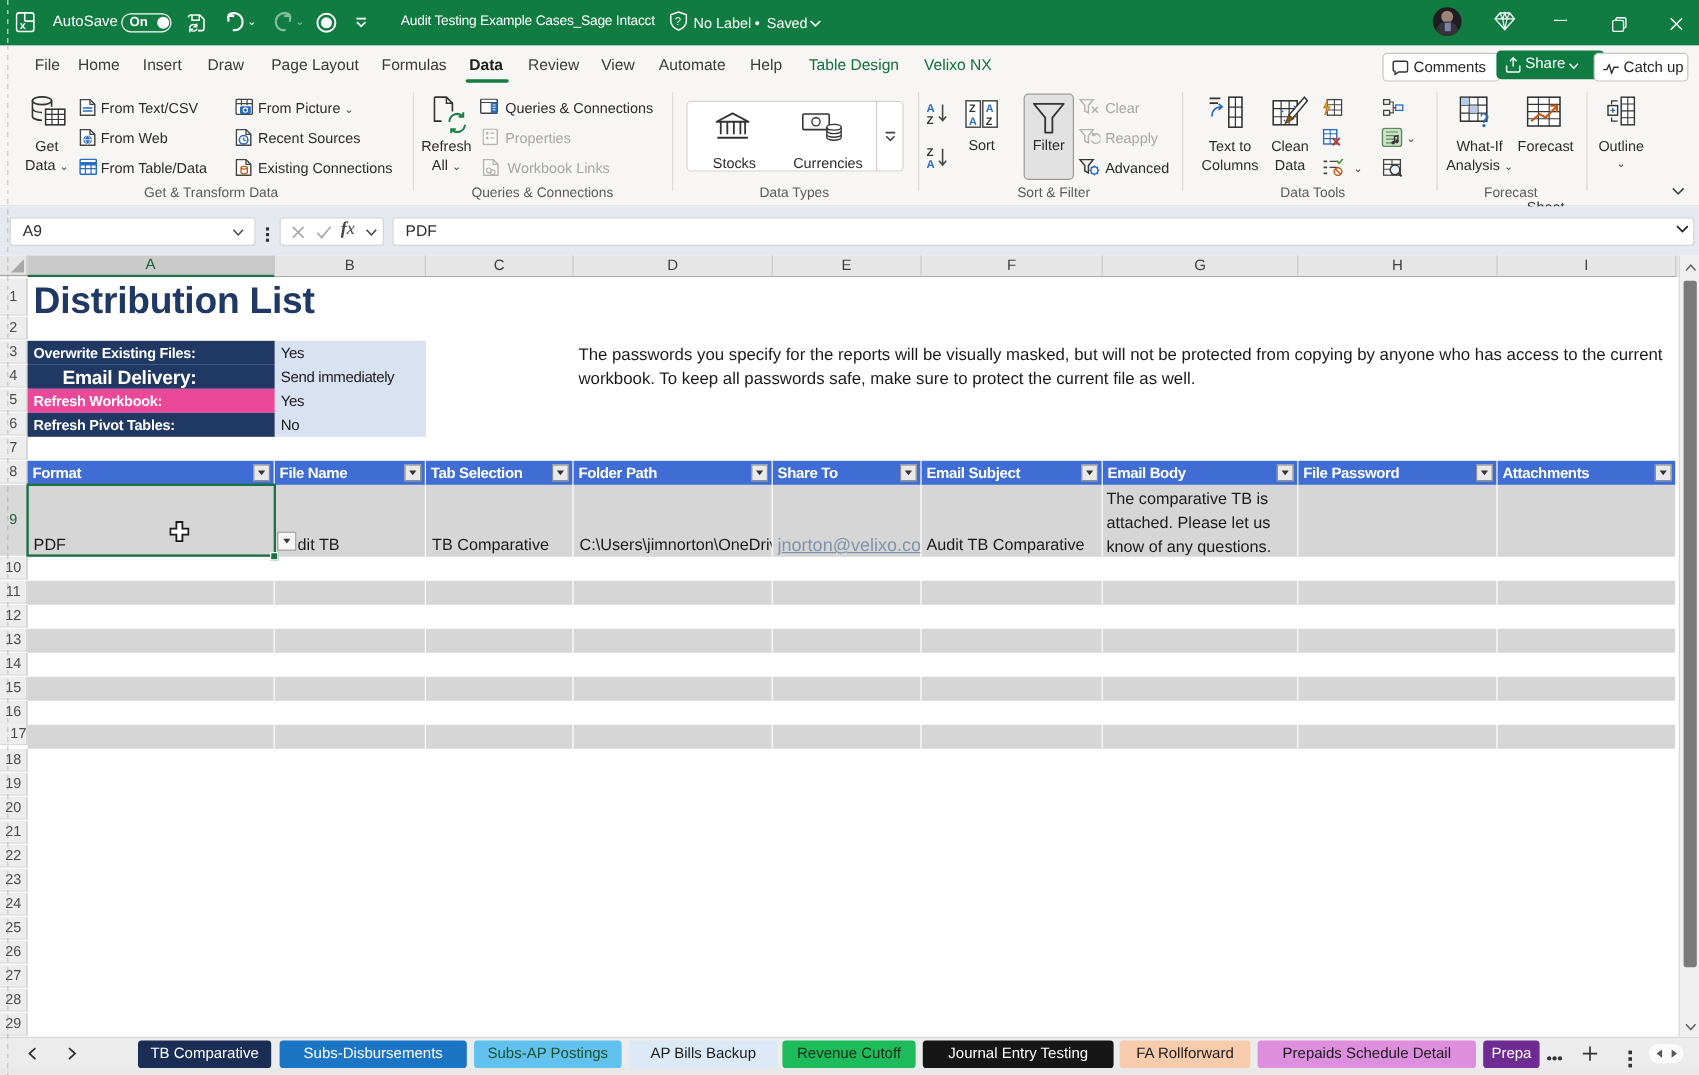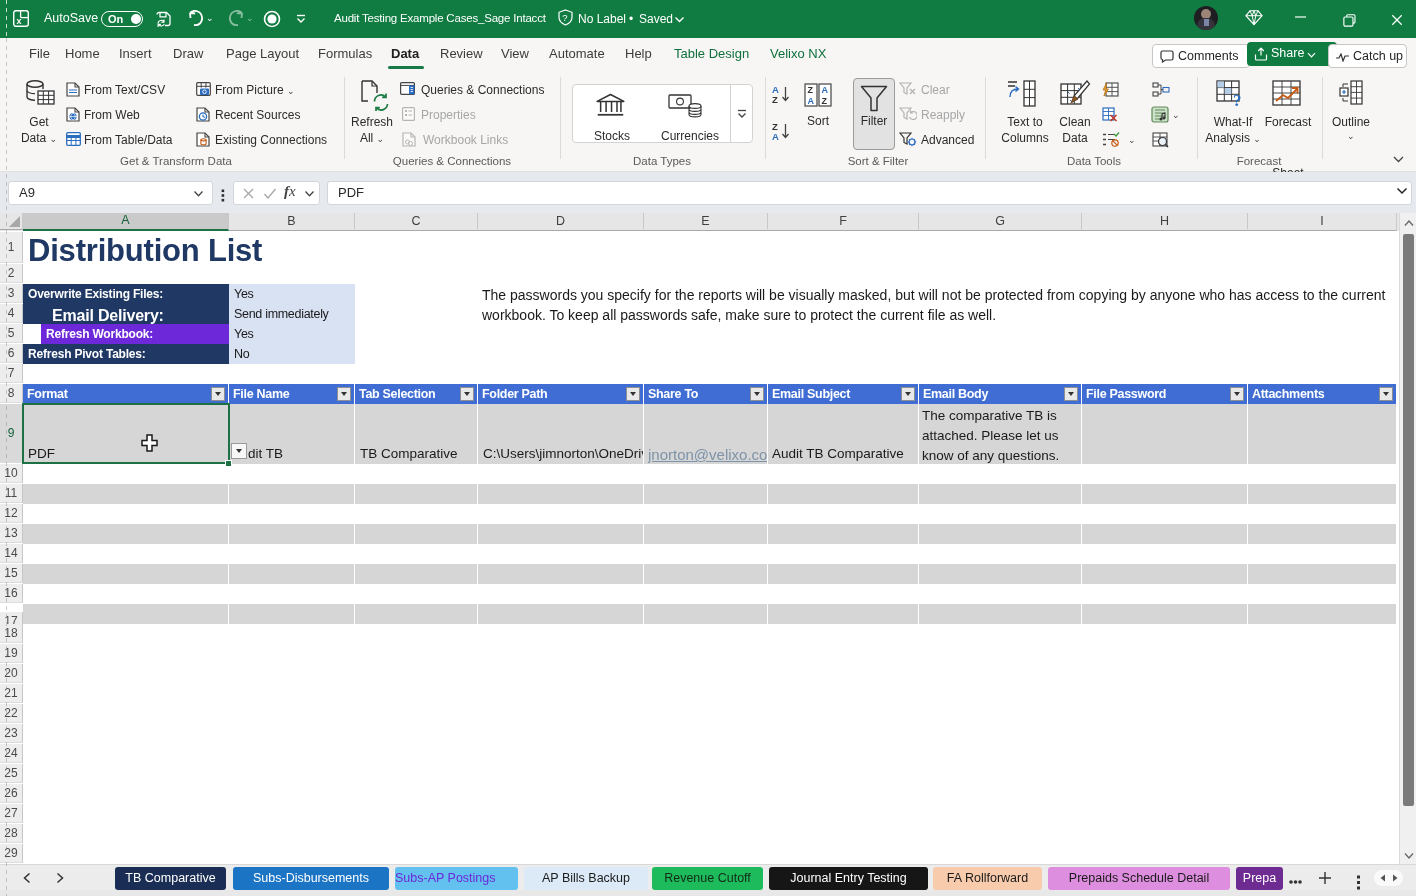--- a/index.html
+++ b/index.html
@@ -443,21 +443,21 @@
 <div class="rnum" style="top:133px;height:19px;line-height:19px;">7</div>
 <div class="rnum" style="top:153px;height:19px;line-height:19px;">8</div>
 <div class="rnum" style="top:173px;height:59px;line-height:59px;background:#D9D9D9;color:#16613B;">9</div>
 <div class="rnum" style="top:233px;height:19px;line-height:19px;">10</div>
 <div class="rnum" style="top:253px;height:19px;line-height:19px;">11</div>
 <div class="rnum" style="top:273px;height:19px;line-height:19px;">12</div>
 <div class="rnum" style="top:293px;height:19px;line-height:19px;">13</div>
 <div class="rnum" style="top:313px;height:19px;line-height:19px;">14</div>
 <div class="rnum" style="top:333px;height:19px;line-height:19px;">15</div>
 <div class="rnum" style="top:353px;height:19px;line-height:19px;">16</div>
-<div class="rnum" style="top:381px;height:19px;line-height:19px;">17</div>
+<div class="rnum" style="top:371px;height:19px;line-height:19px;text-align:right;">17</div>
 <div class="rnum" style="top:393px;height:19px;line-height:19px;">18</div>
 <div class="rnum" style="top:413px;height:19px;line-height:19px;">19</div>
 <div class="rnum" style="top:433px;height:19px;line-height:19px;">20</div>
 <div class="rnum" style="top:453px;height:19px;line-height:19px;">21</div>
 <div class="rnum" style="top:473px;height:19px;line-height:19px;">22</div>
 <div class="rnum" style="top:493px;height:19px;line-height:19px;">23</div>
 <div class="rnum" style="top:513px;height:19px;line-height:19px;">24</div>
 <div class="rnum" style="top:533px;height:19px;line-height:19px;">25</div>
 <div class="rnum" style="top:553px;height:19px;line-height:19px;">26</div>
 <div class="rnum" style="top:573px;height:19px;line-height:19px;">27</div>
@@ -469,21 +469,21 @@
       </div>
 <div class="abs" style="left:229px;top:53px;width:126px;height:20px;background:#D9E2F3;">
         <div class="abs" style="left:5px;top:3px;font-size:12.5px;color:#1a1a1a;letter-spacing:-0.3px;">Yes</div>
       </div>
 <div class="abs" style="left:23px;top:73px;width:206px;height:20px;background:#1F3864;">
         <div class="abs" style="left:5px;top:3px;font-size:16px;font-weight:bold;color:#fff;letter-spacing:-0.2px;margin-left:24px;">Email Delivery:</div>
       </div>
 <div class="abs" style="left:229px;top:73px;width:126px;height:20px;background:#D9E2F3;">
         <div class="abs" style="left:5px;top:3px;font-size:12.5px;color:#1a1a1a;letter-spacing:-0.3px;">Send immediately</div>
       </div>
-<div class="abs" style="left:23px;top:93px;width:206px;height:20px;background:#6d28d9;margin-left:18px;">
+<div class="abs" style="left:23px;top:93px;width:206px;height:20px;background:#ec4899;">
         <div class="abs" style="left:5px;top:3px;font-size:12px;font-weight:bold;color:#fff;letter-spacing:-0.2px;">Refresh Workbook:</div>
       </div>
 <div class="abs" style="left:229px;top:93px;width:126px;height:20px;background:#D9E2F3;">
         <div class="abs" style="left:5px;top:3px;font-size:12.5px;color:#1a1a1a;letter-spacing:-0.3px;">Yes</div>
       </div>
 <div class="abs" style="left:23px;top:113px;width:206px;height:20px;background:#1F3864;">
         <div class="abs" style="left:5px;top:3px;font-size:12px;font-weight:bold;color:#fff;letter-spacing:-0.2px;">Refresh Pivot Tables:</div>
       </div>
 <div class="abs" style="left:229px;top:113px;width:126px;height:20px;background:#D9E2F3;">
         <div class="abs" style="left:5px;top:3px;font-size:12.5px;color:#1a1a1a;letter-spacing:-0.3px;">No</div>
@@ -609,21 +609,21 @@
 </div>
 <div id="tabbar">
 <svg class="abs" style="left:22px;top:7px" width="10" height="12" viewBox="0 0 10 12">
         <path d="M7.5 1.5 L2.5 6 L7.5 10.5" fill="none" stroke="#333" stroke-width="1.5"></path>
       </svg>
 <svg class="abs" style="left:55px;top:7px" width="10" height="12" viewBox="0 0 10 12">
         <path d="M2.5 1.5 L7.5 6 L2.5 10.5" fill="none" stroke="#333" stroke-width="1.5"></path>
       </svg>
 <div class="stab" style="left:115px;width:111px;background:#1A2E55;color:#fff;padding:0;text-align:center;overflow:hidden;">TB Comparative</div>
 <div class="stab" style="left:233px;width:156px;background:#1B74C4;color:#fff;padding:0;text-align:center;overflow:hidden;">Subs-Disbursements</div>
-<div class="stab" style="left:395px;width:123px;background:#62C1EE;color:#6d28d9;padding:0;text-align:left;overflow:hidden;">Subs-AP Postings</div>
+<div class="stab" style="left:395px;width:123px;background:#62C1EE;color:#14532d;padding:0;text-align:center;overflow:hidden;">Subs-AP Postings</div>
 <div class="stab" style="left:524px;width:124px;background:#DCEAF7;color:#1a1a1a;padding:0;text-align:center;overflow:hidden;">AP Bills Backup</div>
 <div class="stab" style="left:652px;width:111px;background:#1EBB5C;color:#132B16;padding:0;text-align:center;overflow:hidden;">Revenue Cutoff</div>
 <div class="stab" style="left:769px;width:159px;background:#161616;color:#fff;padding:0;text-align:center;overflow:hidden;">Journal Entry Testing</div>
 <div class="stab" style="left:933px;width:109px;background:#F8CBAD;color:#1a1a1a;padding:0;text-align:center;overflow:hidden;">FA Rollforward</div>
 <div class="stab" style="left:1048px;width:182px;background:#DD8EDE;color:#1a1a1a;padding:0;text-align:center;overflow:hidden;">Prepaids Schedule Detail</div>
 <div class="stab" style="left:1236px;width:47px;background:#6E2B91;color:#fff;padding:0;text-align:center;overflow:hidden;">Prepa</div>
 <svg class="abs" style="left:1289px;top:15px" width="13" height="4" viewBox="0 0 13 4">
         <circle cx="2" cy="2" r="1.8" fill="#333"></circle>
         <circle cx="6.5" cy="2" r="1.8" fill="#333"></circle>
         <circle cx="11" cy="2" r="1.8" fill="#333"></circle>

